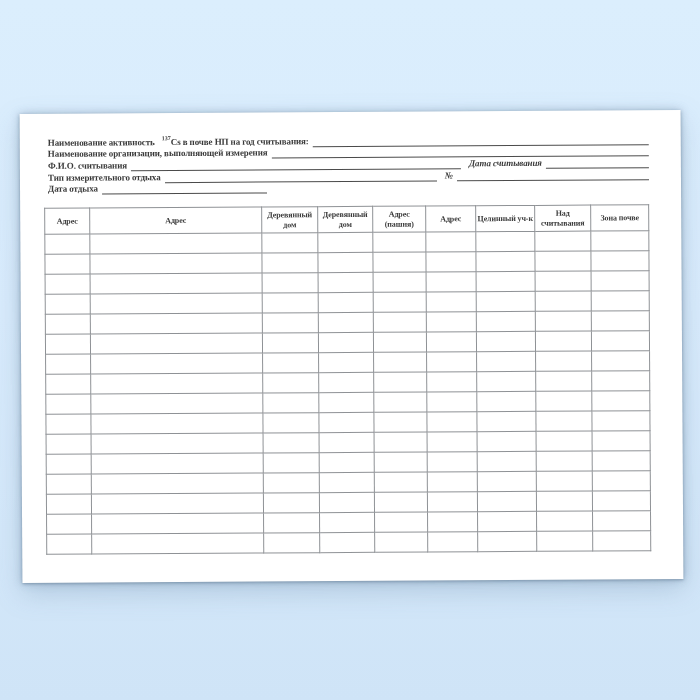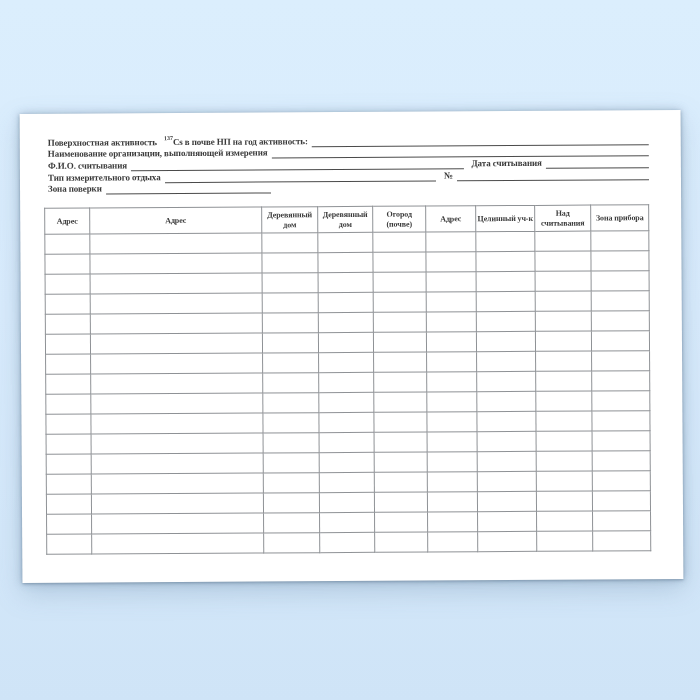--- a/index.html
+++ b/index.html
@@ -30,44 +30,44 @@
     border-bottom:1px solid #4b4b4b; margin-left:4px;
   }
   .blank.w103 { flex:0 0 103px; }
   .blank.w192 { flex:0 0 192px; }
   .blank.w165 { flex:0 0 165px; }
   .blank.mr   { margin-right:4px; }
   .sup {
     font-size:6px; font-weight:bold; position:relative; top:-3.5px;
     margin-left:7px; letter-spacing:0;
   }
-  .lbl2 { margin-left:4px; }
+  .lbl2 { margin-left:4px;font-style:italic; }
   #form-table {
     position:absolute; left:24px; top:94px;
     border-collapse:collapse; table-layout:fixed;
   }
   #form-table th, #form-table td { border:1px solid #8f9296; }
   #form-table th {
     font-size:8px; line-height:9.5px; font-weight:bold; color:#3a3a3a;
     text-align:center; vertical-align:middle; padding:2px 1px; height:21px;
     letter-spacing:-0.1px;
   }
   #form-table td { height:19px; padding:0; }
 </style>
 </head>
 <body>
 
 <div class="paper">
 
   <div class="form-head">
 
     <div class="fline">
-      <span>Поверхностная активность</span>
+      <span>Наименование активность</span>
       <span class="sup">137</span>
-      <span>Cs в почве НП на год активность:</span>
+      <span>Cs в почве НП на год считывания:</span>
       <span class="blank"></span>
     </div>
 
     <div class="fline">
       <span>Наименование организации, выполняющей измерения</span>
       <span class="blank"></span>
     </div>
 
     <div class="fline">
       <span>Ф.И.О. считывания</span>
@@ -77,21 +77,21 @@
     </div>
 
     <div class="fline">
       <span>Тип измерительного отдыха</span>
       <span class="blank mr"></span>
       <span class="lbl2">№</span>
       <span class="blank w192"></span>
     </div>
 
     <div class="fline">
-      <span>Зона поверки</span>
+      <span>Дата отдыха</span>
       <span class="blank w165"></span>
     </div>
 
   </div>
 
   <table id="form-table">
     <colgroup>
         <col style="width: 45px;">
         <col style="width: 172px;">
         <col style="width: 56px;">
@@ -101,25 +101,25 @@
         <col style="width: 59px;">
         <col style="width: 56px;">
         <col style="width: 58px;">
       </colgroup>
     <thead>
       <tr id="head-row">
           <th>Адрес</th>
           <th>Адрес</th>
           <th>Деревянный дом</th>
           <th>Деревянный дом</th>
-          <th>Огород (почве)</th>
+          <th>Адрес (пашня)</th>
           <th>Адрес</th>
           <th>Целинный уч-к</th>
           <th>Над считывания</th>
-          <th>Зона прибора</th>
+          <th>Зона почве</th>
         </tr>
     </thead>
     <tbody id="table-body">
         <tr>
           <td></td>
           <td></td>
           <td></td>
           <td></td>
           <td></td>
           <td></td>

